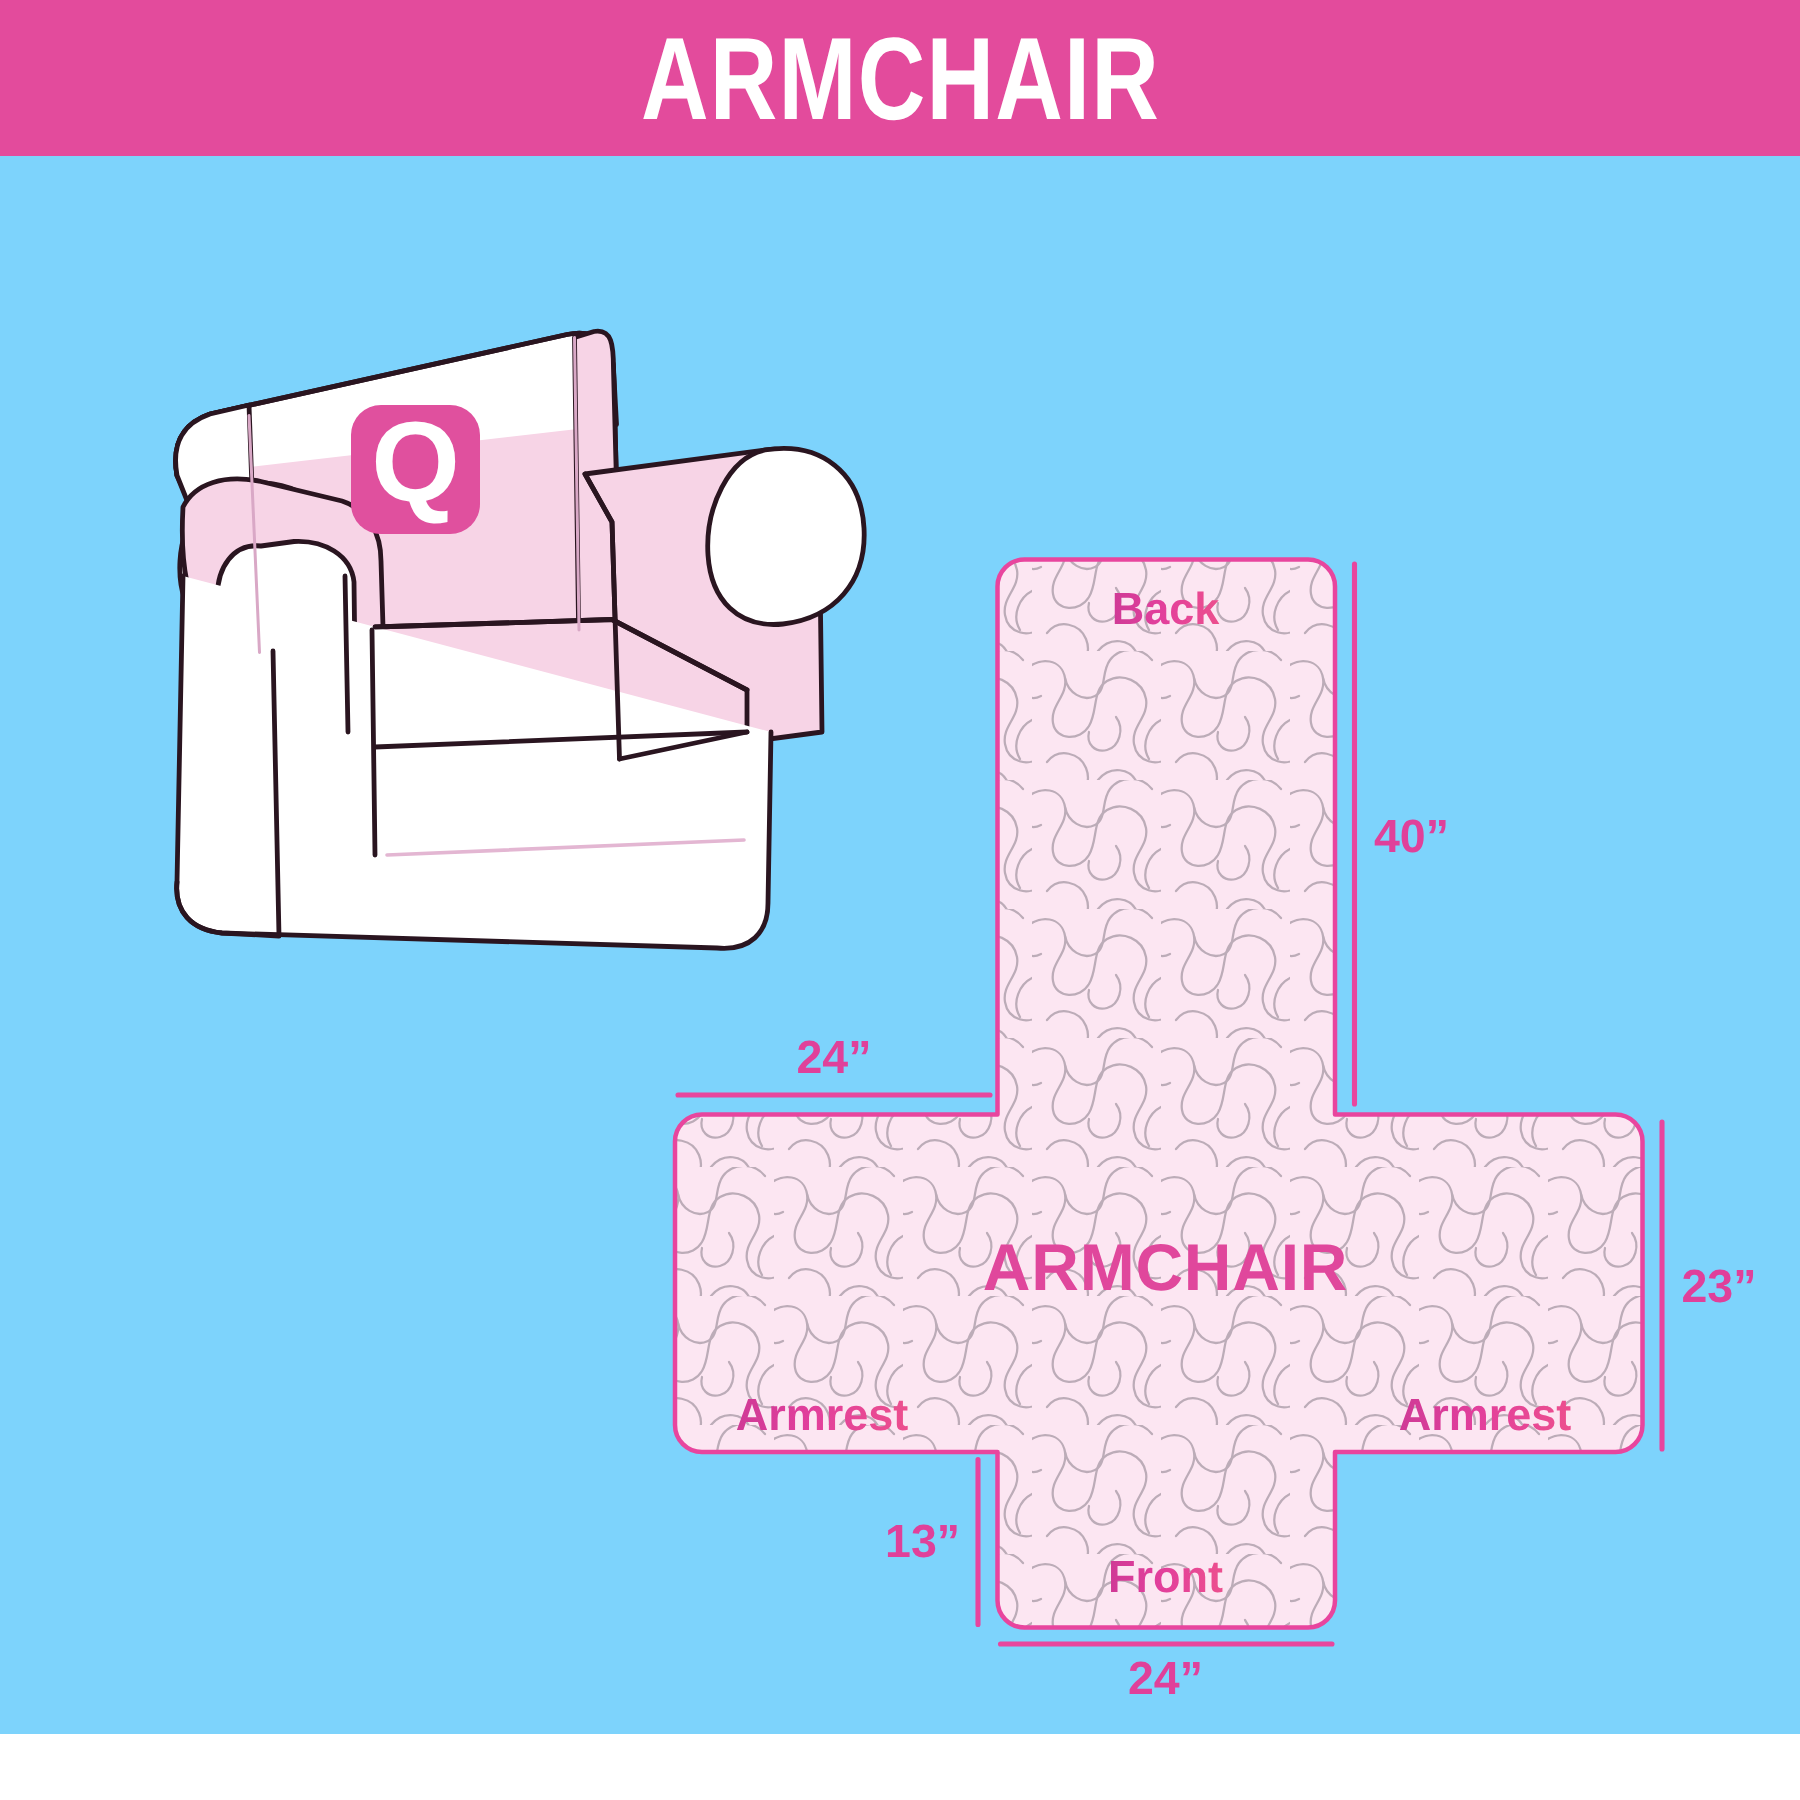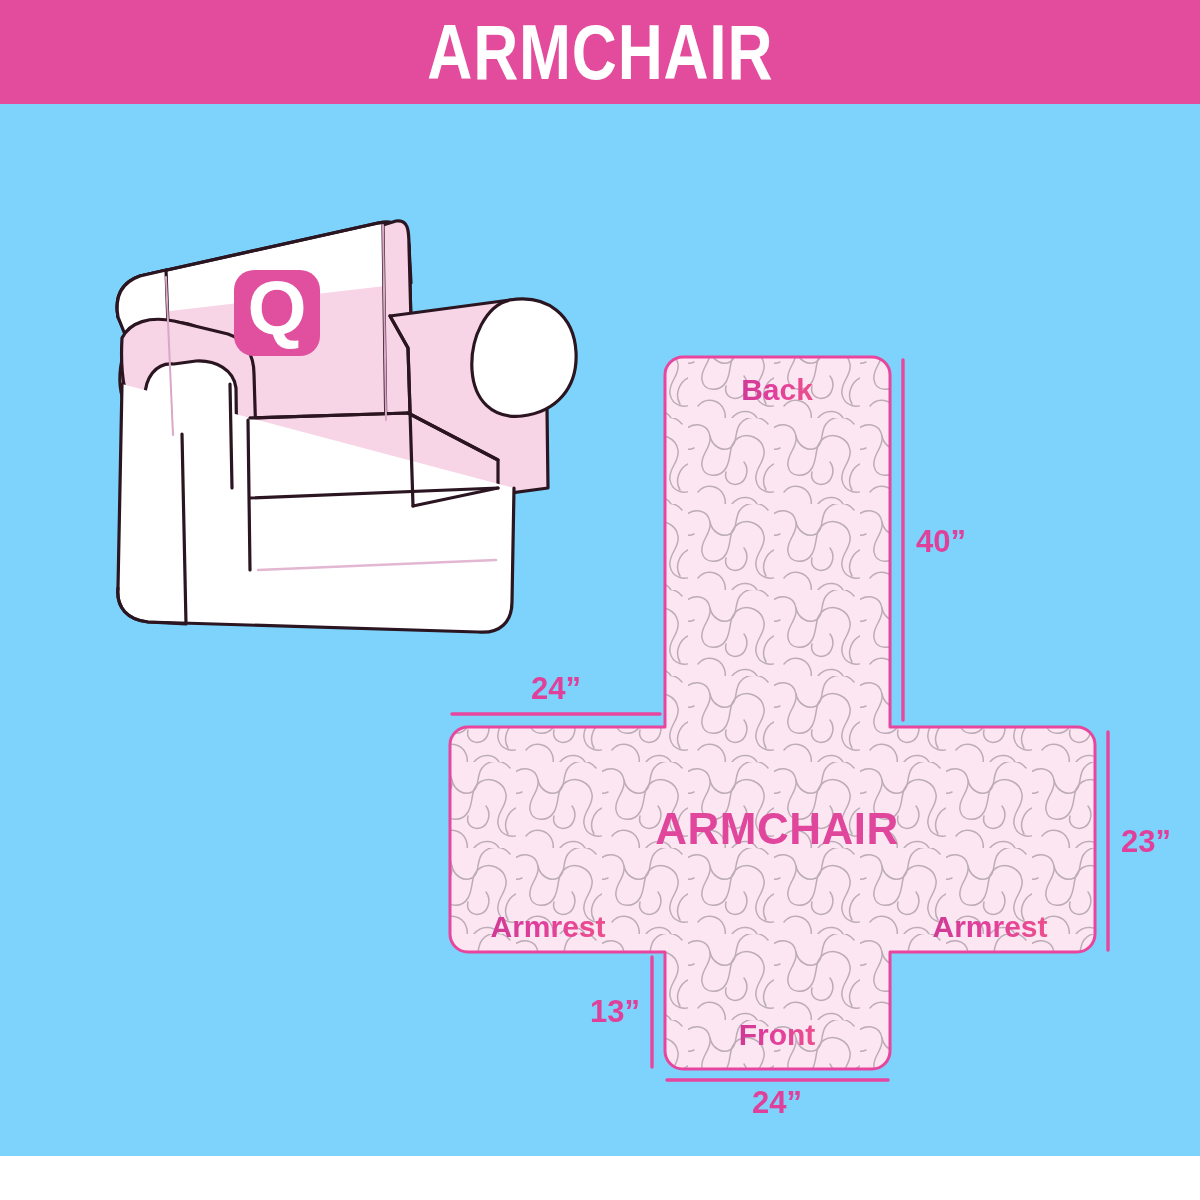--- a/index.html
+++ b/index.html
@@ -55,21 +55,21 @@
   #chair-illustration svg {
     display: block;
     width: 100%;
     height: 100%;
   }
 
   
   #diagram {
     position: absolute;
     left: 430px;
-    top: 332px;
+    top: 348px;
     width: 770px;
     height: 790px;
   }
   #diagram svg {
     display: block;
     width: 100%;
     height: 100%;
     overflow: visible;
   }
 

